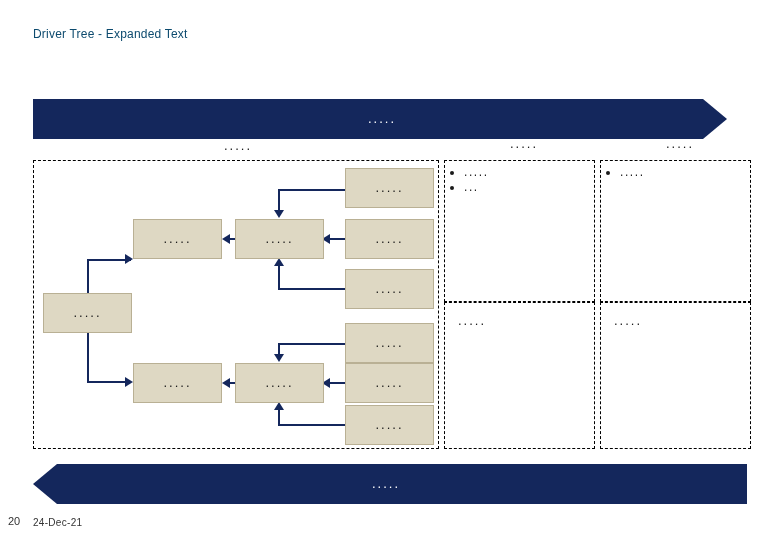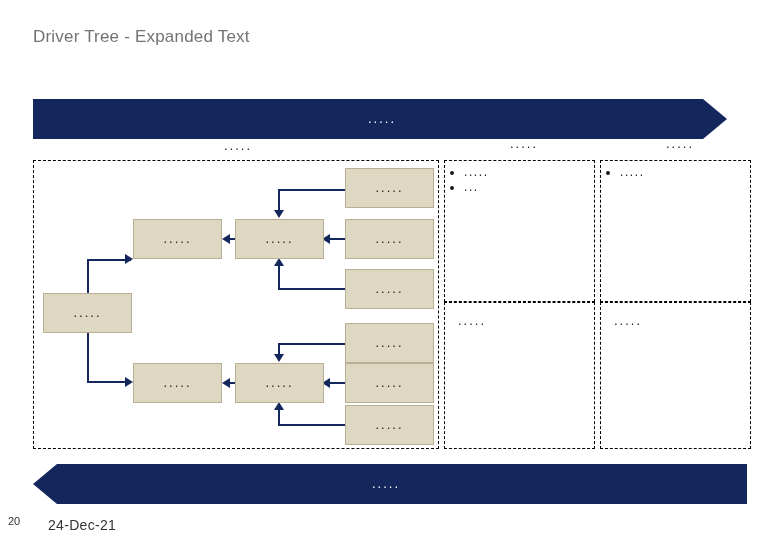--- a/index.html
+++ b/index.html
@@ -15,22 +15,22 @@
     position: relative;
     width: 780px;
     height: 540px;
     background: #ffffff;
     overflow: hidden;
   }
   .title {
     position: absolute;
     left: 33px;
     top: 27px;
-    font-size: 17px;
-    color: #737373;
+    font-size: 12px;
+    color: #0c4a6e;
     letter-spacing: 0.2px;
     white-space: nowrap;
   }
 
   
   .banner {
     position: absolute;
     height: 40px;
     background: #14275c;
     display: flex;
@@ -157,23 +157,23 @@
 
   .footer-num {
     position: absolute;
     left: 8px;
     top: 515px;
     font-size: 11px;
     color: #333333;
   }
   .footer-date {
     position: absolute;
-    left: 48px;
+    left: 33px;
     top: 517px;
-    font-size: 14px;
+    font-size: 10px;
     color: #333333;
     letter-spacing: 0.3px;
   }
 </style>
 </head>
 <body>
 
 <div id="slide">
 
   <div class="title">Driver Tree - Expanded Text</div>

